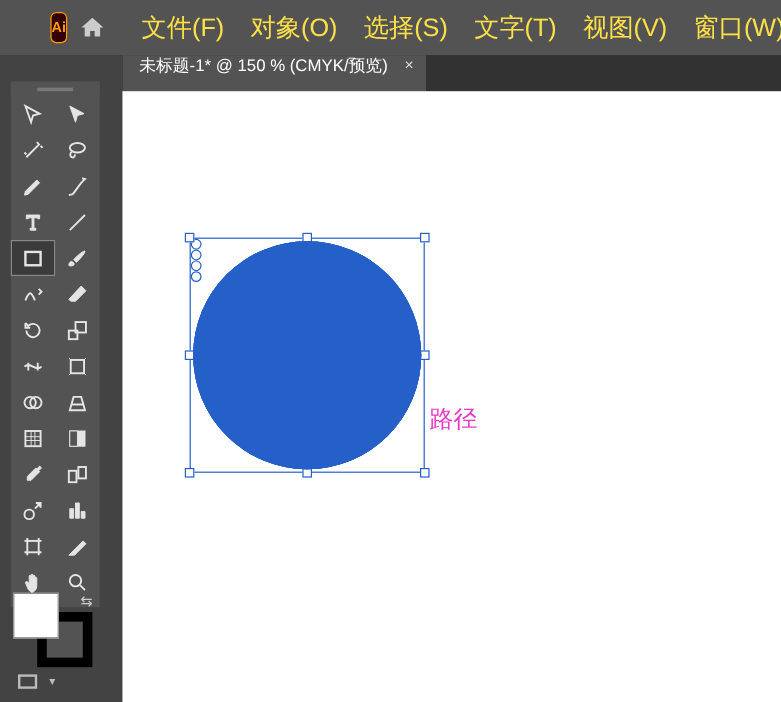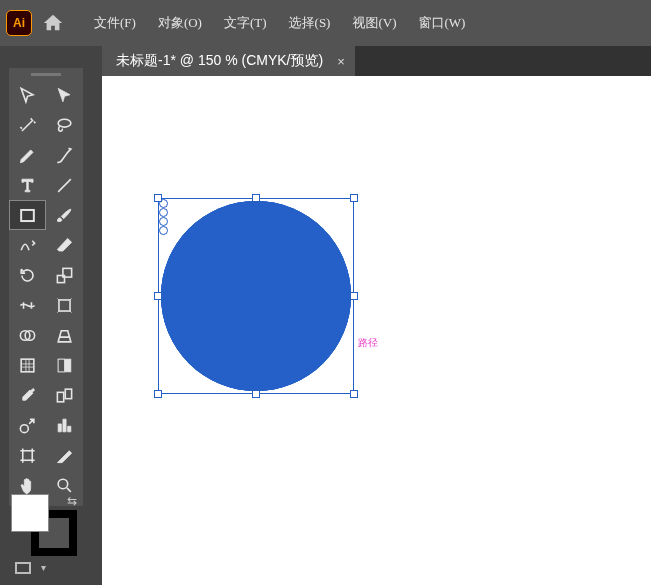--- a/index.html
+++ b/index.html
@@ -13,32 +13,32 @@
   
   .menubar{
     height:46px;background:#535353;
     display:flex;align-items:center;
     padding-left:6px;
   }
   .app-badge{
     width:26px;height:26px;border-radius:5px;
     background:#300;border:1px solid #f90;
     display:flex;align-items:center;justify-content:center;
-    font-size:12px;font-weight:700;color:#f90;margin-right:10px;
+    font-size:12px;font-weight:700;color:#f90;margin-right:10px;margin-left:36px;
   }
   .home-icon svg{fill:#ccc;width:22px;height:22px;display:block;}
   .menu-items{display:flex;gap:2px;margin-left:20px;}
-  .menu-item{padding:4px 10px;color:#e5e5e5;font-size:13px;white-space:nowrap;font-family:Liberation Serif, serif;}
+  .menu-item{padding:4px 10px;color:#fde047;font-size:21px;white-space:nowrap;}
   
   .tabrow{
     position:absolute;left:102px;right:0;top:46px;height:30px;background:#323232;
   }
   .doctab{
     height:30px;background:#535353;color:#fff;
-    display:inline-flex;align-items:center;
+    display:inline-flex;align-items:flex-start;
     padding:0 10px 0 14px;font-size:14px;
   }
   .doctab .close{margin-left:14px;font-size:13px;color:#ddd;}
   
   .railwrap{position:absolute;left:0;top:46px;bottom:0;width:102px;background:#434343;}
   .rail{
     position:absolute;left:9px;top:22px;width:74px;background:#535353;
     padding-bottom:6px;
   }
   .grip{height:12px;background:#535353;display:flex;align-items:center;justify-content:center;}
@@ -69,37 +69,37 @@
   }
   
   .sel{
     position:absolute;left:56px;top:122px;width:196px;height:196px;
     border:1.5px solid #2460c8;
   }
   .anchor{position:absolute;width:8px;height:8px;border:1px solid #2460c8;background:#fff;}
   .corner{width:9px;height:9px;border-radius:50%;border:1.5px solid #2460c8;background:#fff;}
   .corner::after{content:"";position:absolute;inset:2px;border-radius:50%;background:#2460c8;}
   .center-dot{position:absolute;width:7px;height:7px;background:#2460c8;border-radius:1px;}
-  .path-label{position:absolute;color:#e838c5;font-size:10px;}
+  .path-label{position:absolute;color:#e838c5;font-size:20px;}
 </style>
 </head>
 <body>
 
 <div class="menubar">
   <div class="app-badge">Ai</div>
   <div class="home-icon">
     <svg viewBox="0 0 24 24">
         <path d="M12 3 2 12h3v8h5v-5h4v5h5v-8h3z"></path>
       </svg>
   </div>
   <div class="menu-items" id="menu-items">
       <div class="menu-item">文件(F)</div>
       <div class="menu-item">对象(O)</div>
+      <div class="menu-item">选择(S)</div>
       <div class="menu-item">文字(T)</div>
-      <div class="menu-item">选择(S)</div>
       <div class="menu-item">视图(V)</div>
       <div class="menu-item">窗口(W)</div>
     </div>
 </div>
 
 <div class="tabrow">
   <div class="doctab">
     <span>未标题-1* @ 150 % (CMYK/预览)</span>
     <span class="close">×</span>
   </div>

